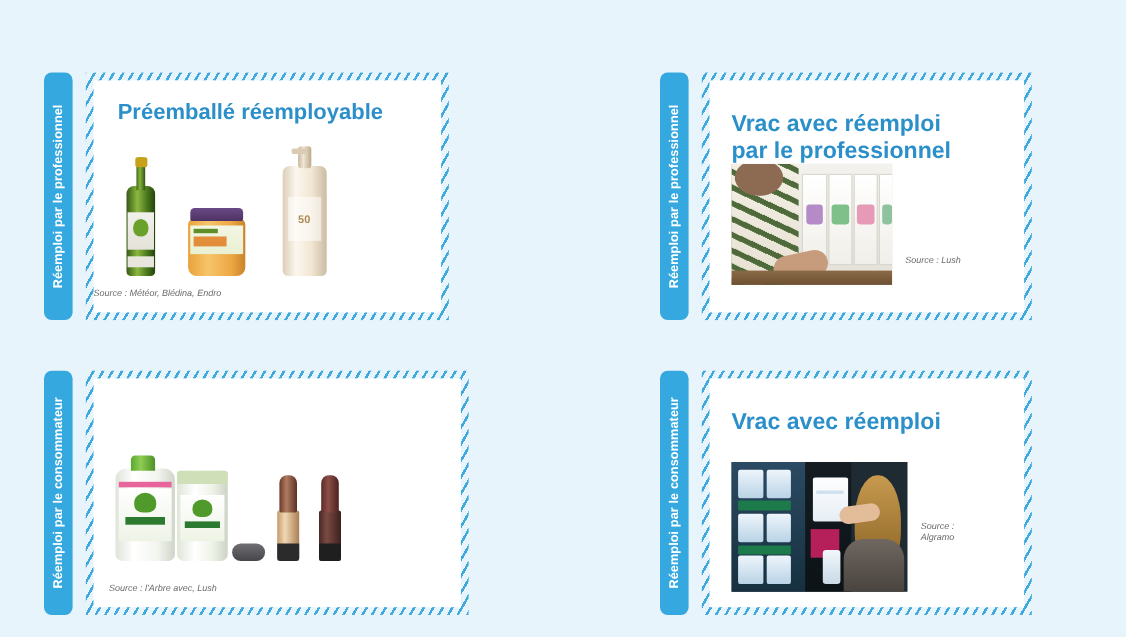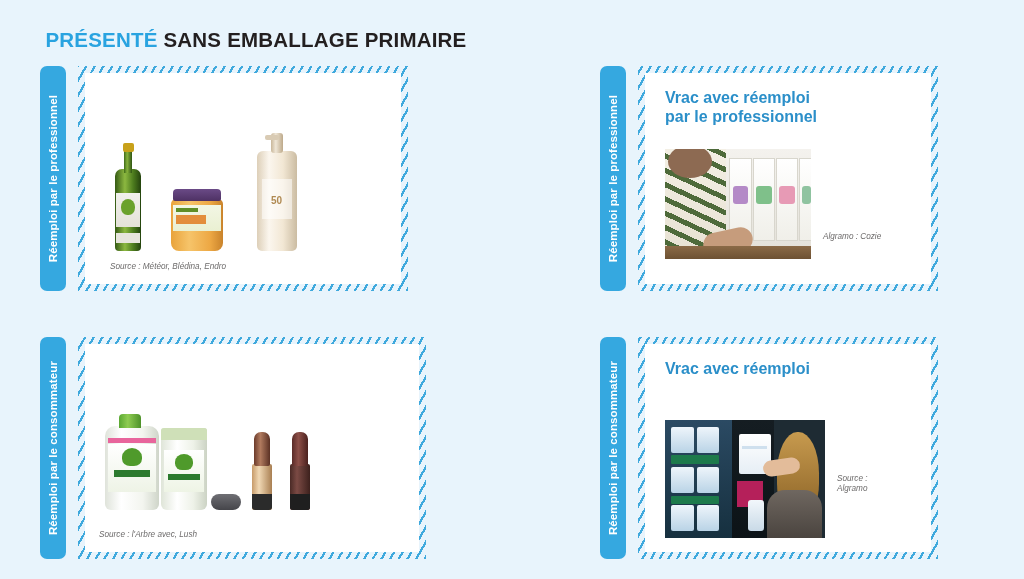--- a/index.html
+++ b/index.html
@@ -62,21 +62,21 @@
     position:relative;
     box-sizing:border-box;
   }
 
   .card-title{
     color:#2b8fc9;
     font-weight:bold;
     line-height:1.18;
   }
   .card-title.l{font-size:20px;padding:18px 0 0 22px;}
-  .card-title.r{font-size:16px;padding:16px 0 0 20px;}
+  .card-title.r{font-size:21px;padding:28px 0 0 20px;}
 
   .source{
     position:absolute;
     font-size:8.2px;
     font-style:italic;
     color:#6d6b6b;
     line-height:1.25;
     white-space:pre-line;
   }
 
@@ -161,33 +161,31 @@
   .ph-b .hair{position:absolute;right:4%;top:6%;width:66%;height:76%;background:linear-gradient(180deg,#c79a4e,#8a6226);border-radius:48% 48% 40% 40%;}
   .ph-b .coat{position:absolute;right:0;bottom:0;width:86%;height:42%;background:linear-gradient(180deg,#6f6760,#4a443f);border-radius:18px 18px 0 0;}
   .ph-b .parm{position:absolute;left:8%;top:30%;width:58%;height:14%;background:#e3bc9a;border-radius:10px;transform:rotate(-8deg);}
 </style>
 </head>
 <body>
 
 <div class="page">
 
   <div class="headers">
-    <div class="col-head">
-      <span class="hl">PRÉSENTÉ</span><span> SANS EMBALLAGE PRIMAIRE</span>
-    </div>
   </div>
 
   <div class="col left">
 
     <div class="row" style="height:225px;">
       <div class="vtab" style="height:225px;">
         <span>Réemploi par le professionnel</span>
       </div>
       <div class="card" style="width:330px;height:225px;">
         <div class="card-inner">
+          <div class="card-title l">Préemballé réemployable</div>
 
           <div class="art" style="left:22px;top:58px;width:270px;height:120px;">
             <div class="bottle" style="left:8px;">
               <div class="body"></div>
                 <div class="neck"></div>
                 <div class="cap"></div>
               <div class="label"></div>
                 <div class="label2"></div>
             </div>
             <div class="jar" style="left:64px;">
@@ -196,21 +194,21 @@
                 <div class="band"></div>
             </div>
             <div class="pump" style="left:150px;">
               <div class="glass"></div>
                 <div class="top"></div>
                 <div class="nozzle"></div>
                 <div class="lbl"></div>
             </div>
           </div>
 
-          <div class="source" style="left:25px;bottom:12px;">Source : Météor, Blédina, Endro</div>
+          <div class="source" style="left:0;bottom:12px;">Source : Météor, Blédina, Endro</div>
         </div>
       </div>
     </div>
 
     <div class="row" style="height:222px;top:26px;">
       <div class="vtab" style="height:222px;">
         <span>Réemploi par le consommateur</span>
       </div>
       <div class="card" style="width:348px;height:222px;">
         <div class="card-inner">
@@ -270,21 +268,21 @@
               </div>
             <div class="disp" style="left:92%;width:8%;">
                 <i style="background:#8fc3a0;"></i>
               </div>
             <div class="person"></div>
             <div class="head"></div>
             <div class="arm"></div>
             <div class="counter"></div>
           </div>
 
-          <div class="source" style="left:178px;bottom:42px;">Algramo : Cozie</div>
+          <div class="source" style="left:178px;bottom:42px;">Source : Lush</div>
         </div>
       </div>
     </div>
 
     <div class="row" style="height:222px;top:26px;">
       <div class="vtab" style="height:222px;">
         <span>Réemploi par le consommateur</span>
       </div>
       <div class="card" style="width:300px;height:222px;">
         <div class="card-inner">

